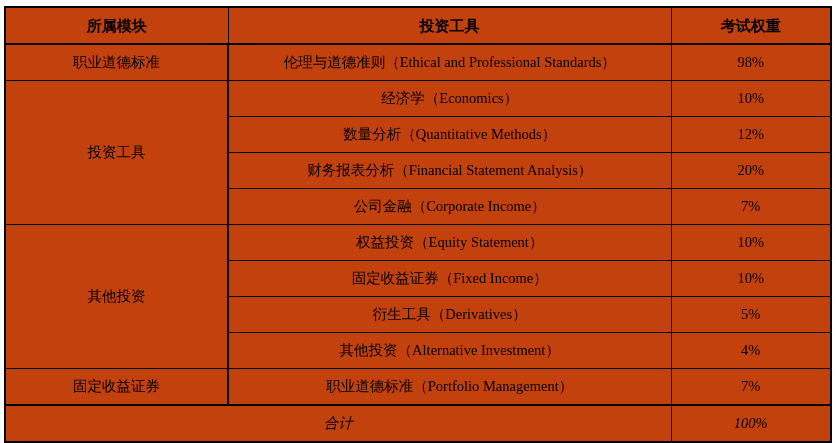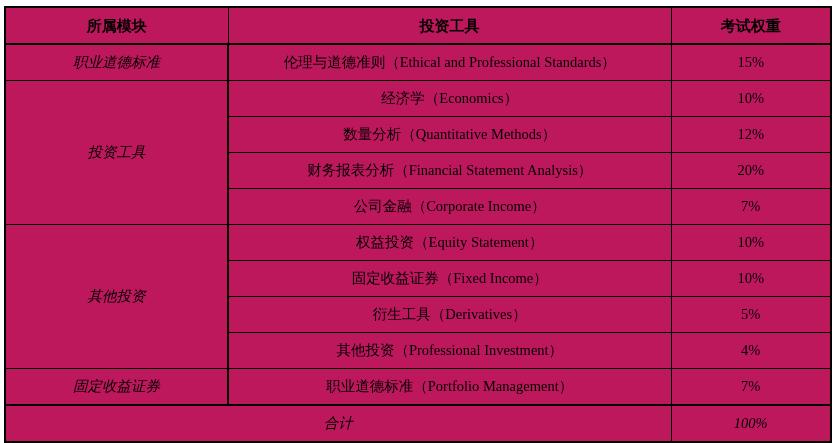--- a/index.html
+++ b/index.html
@@ -13,21 +13,21 @@
   .table-wrap {
     padding: 6px 0 0 4px;
   }
   table.weights {
     border-collapse: collapse;
     table-layout: fixed;
     width: 826px;
     border: 2px solid #000000;
     font-family: "Liberation Serif", "DejaVu Serif", serif;
     color: #000000;
-    background: #be185d;
+    background: #c2410c;
   }
   table.weights col.col-module { width: 223px; }
   table.weights col.col-course { width: 443px; }
   table.weights col.col-weight { width: 160px; }
   table.weights th,
   table.weights td {
     border: 1px solid #000000;
     height: 35px;
     text-align: center;
     vertical-align: middle;
@@ -38,21 +38,20 @@
     overflow: hidden;
     white-space: nowrap;
   }
   table.weights thead th {
     font-weight: bold;
     font-size: 15px;
     border-bottom: 2px solid #000000;
   }
   table.weights td[rowspan] {
     border-right: 2px solid #000000;
-    font-style: italic;
   }
   table.weights tr.total-row td {
     border-top: 2px solid #000000;
     font-style: italic;
   }
 </style>
 </head>
 <body>
 
 <div class="table-wrap">
@@ -66,21 +65,21 @@
       <tr>
         <th>所属模块</th>
         <th>投资工具</th>
         <th>考试权重</th>
       </tr>
     </thead>
     <tbody id="table-body">
         <tr>
           <td rowspan="1">职业道德标准</td>
           <td>伦理与道德准则（Ethical and Professional Standards）</td>
-          <td>15%</td>
+          <td>98%</td>
         </tr>
         <tr>
           <td rowspan="4">投资工具</td>
           <td>经济学（Economics）</td>
           <td>10%</td>
         </tr>
         <tr>
           <td>数量分析（Quantitative Methods）</td>
           <td>12%</td>
         </tr>
@@ -99,21 +98,21 @@
         </tr>
         <tr>
           <td>固定收益证券（Fixed Income）</td>
           <td>10%</td>
         </tr>
         <tr>
           <td>衍生工具（Derivatives）</td>
           <td>5%</td>
         </tr>
         <tr>
-          <td>其他投资（Professional Investment）</td>
+          <td>其他投资（Alternative Investment）</td>
           <td>4%</td>
         </tr>
         <tr>
           <td rowspan="1">固定收益证券</td>
           <td>职业道德标准（Portfolio Management）</td>
           <td>7%</td>
         </tr>
         <tr class="total-row">
           <td colspan="2">合计</td>
           <td>100%</td>

